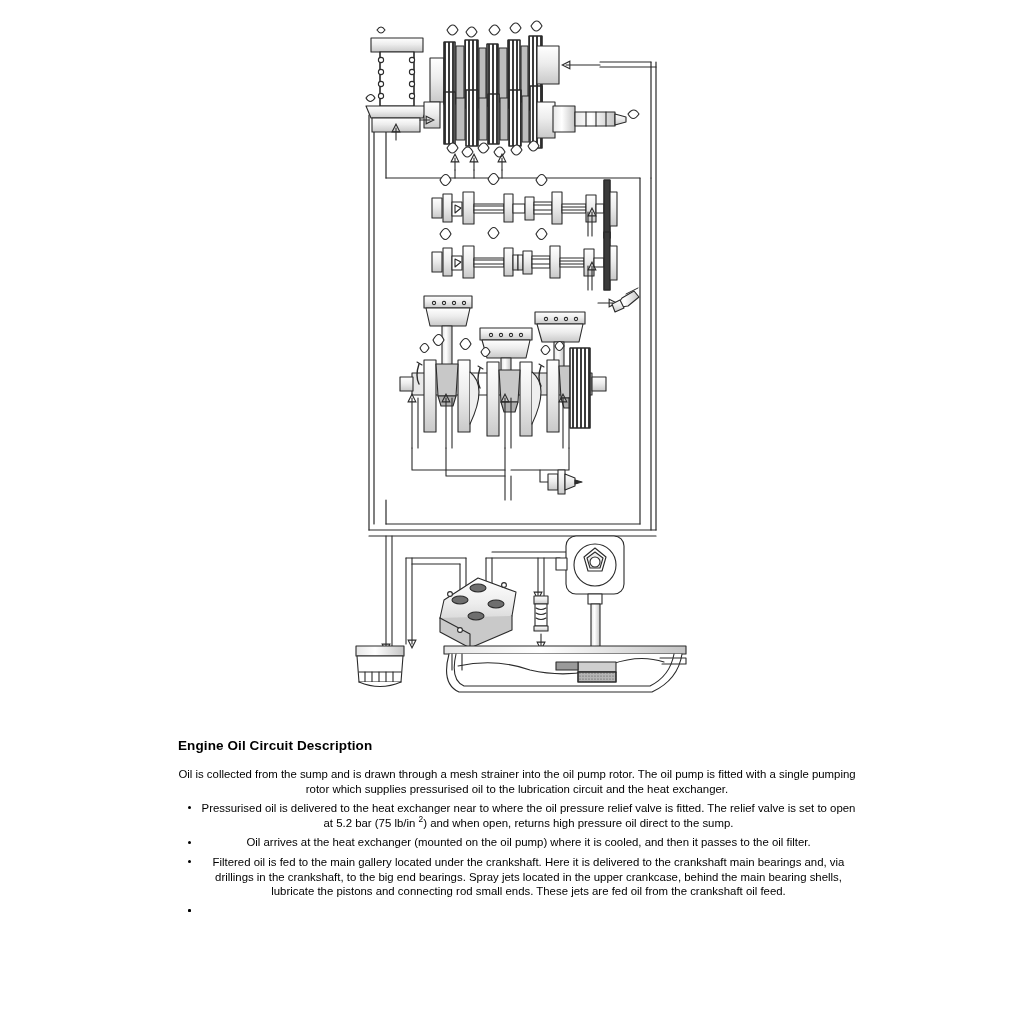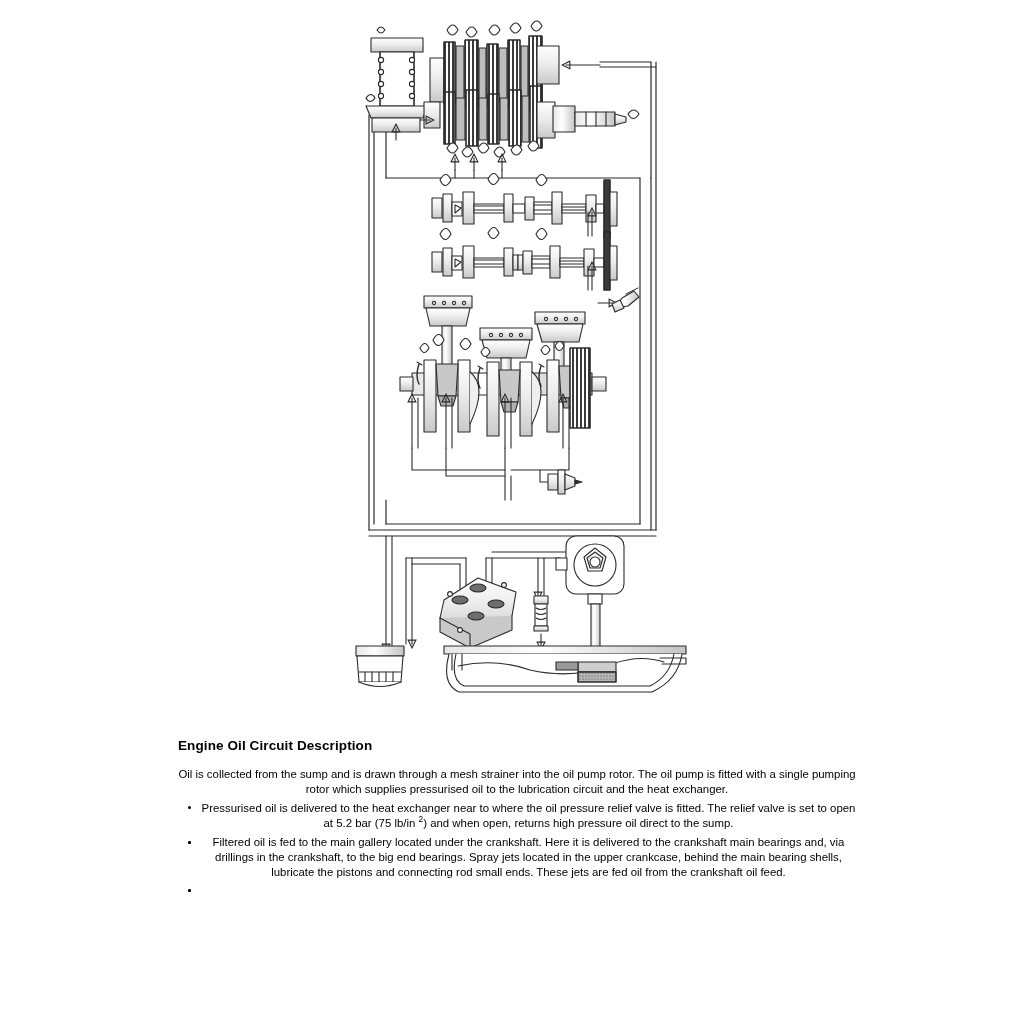--- a/index.html
+++ b/index.html
@@ -450,20 +450,20 @@
 
       </g>
     </svg>
   </div>
 
   <div id="text-area">
     <h1 id="doc-title">Engine Oil Circuit Description</h1>
     <p id="intro-para">Oil is collected from the sump and is drawn through a mesh strainer into the oil pump rotor. The oil pump is fitted with a single pumping rotor which supplies pressurised oil to the lubrication circuit and the heat exchanger.</p>
     <ul id="bullet-list">
         <li><span class="bullet-dot"></span><span>Pressurised oil is delivered to the heat exchanger near to where the oil pressure relief valve is fitted. The relief valve is set to open at 5.2 bar (75 lb/in </span><sup>2</sup><span>) and when open, returns high pressure oil direct to the sump.</span></li>
-        <li><span class="bullet-dot"></span></li>
+        <li><span class="bullet-dot"></span><span>Oil arrives at the heat exchanger (mounted on the oil pump) where it is cooled, and then it passes to the oil filter.</span></li>
         <li><span class="bullet-dot"></span><span>Filtered oil is fed to the main gallery located under the crankshaft. Here it is delivered to the crankshaft main bearings and, via drillings in the crankshaft, to the big end bearings. Spray jets located in the upper crankcase, behind the main bearing shells, lubricate the pistons and connecting rod small ends. These jets are fed oil from the crankshaft oil feed.</span></li>
         <li><span class="bullet-dot"></span></li>
         <li><span class="bullet-dot"></span></li>
       </ul>
   </div>
 
 </div>
 
 </body></html>

